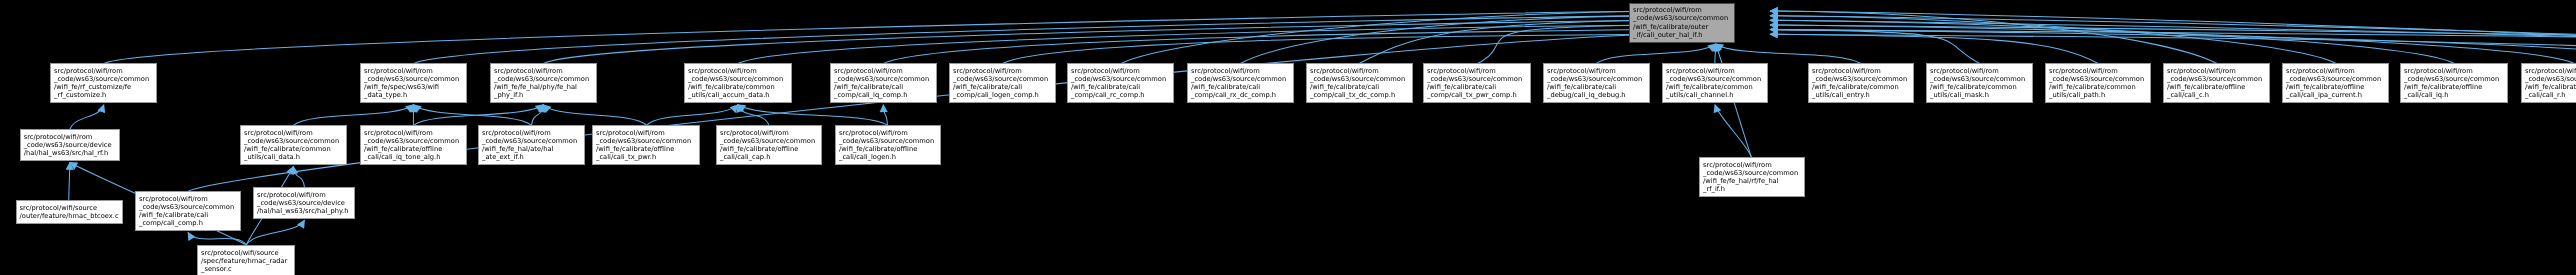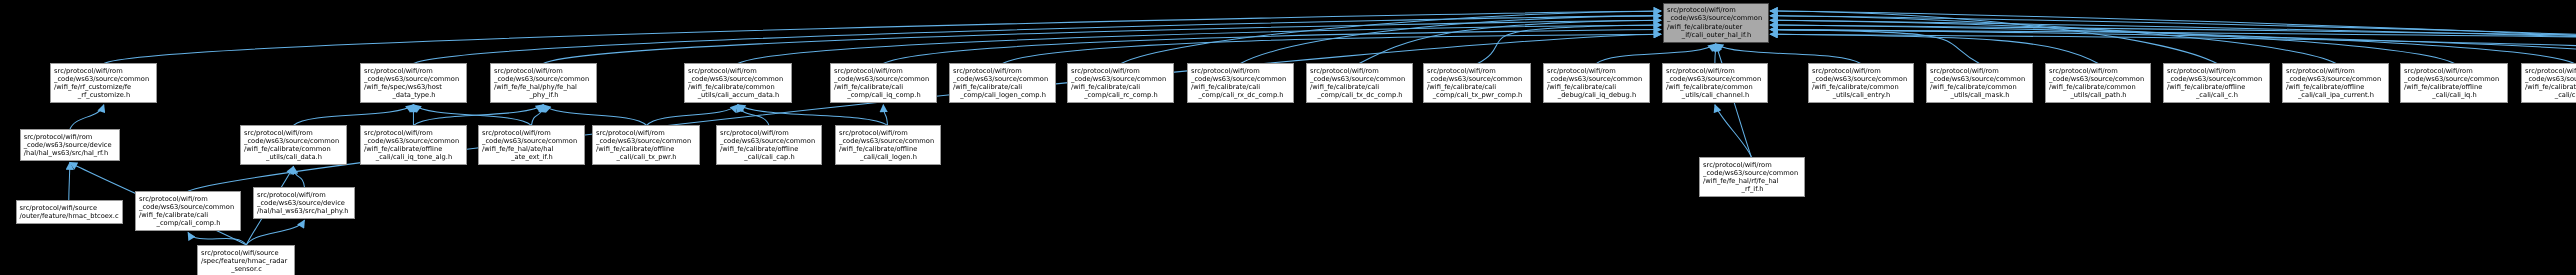--- a/index.html
+++ b/index.html
@@ -4,21 +4,21 @@
 <style>
   html,body{margin:0;padding:0;background:#000;}
   #canvas{position:relative;width:3488px;height:276px;background:var(--bg,#000);overflow:hidden;
           font-family:"DejaVu Sans","Liberation Sans",sans-serif;}
   #edges{position:absolute;left:0;top:0;width:3488px;height:276px;}
   .node{position:absolute;box-sizing:border-box;background:var(--node-fill,#fff);
         border:1px solid var(--node-border,#9a9a9a);color:var(--text,#000);
         font-size:6.7px;line-height:8.2px;padding:2.6px 2.1px 2.6px 3.1px;white-space:nowrap;cursor:pointer;}
   .node.root{background:var(--root-fill,#a8a8a8);border-color:var(--root-border,#4a4a4a);}
   .node .ln{text-align:left;}
-  .node .ln.c{text-align:center;}
+  .node .ln.c{text-align:left;}
 </style>
 </head>
 <body>
 
 <div id="canvas" style="--bg: #000000; --node-fill: #ffffff; --node-border: #9a9a9a; --root-fill: #a8a8a8; --root-border: #4a4a4a; --text: #000000;">
   <svg id="edges" xmlns="http://www.w3.org/2000/svg" viewBox="0 0 6770 535">
       <defs>
         <marker id="arr" viewBox="0 0 10 10" refX="9" refY="5" markerWidth="9" markerHeight="8" orient="auto-start-reverse">
           <path d="M0,0 L10,5 L0,10 z" fill="#63b1e6"></path>
         </marker>
@@ -64,36 +64,36 @@
       <path d="M1722.5,243 C1678.925,215 1475.575,231 1432,203" fill="none" stroke="#63b1e6" stroke-width="2" marker-end="url(#arr)"></path>
       <path d="M1722.5,243 C1721.3,215 1715.7,231 1714.5,203" fill="none" stroke="#63b1e6" stroke-width="2" marker-end="url(#arr)"></path>
       <path d="M591,363 C587.775,335 572.725,351 569.5,323" fill="none" stroke="#63b1e6" stroke-width="2" marker-end="url(#arr)"></path>
       <path d="M133.5,389 C133.8,361 135.2,343 135.5,315" fill="none" stroke="#63b1e6" stroke-width="2" marker-end="url(#arr)"></path>
       <path d="M478,475 C426.625,447 186.875,343 135.5,315" fill="none" stroke="#63b1e6" stroke-width="2" marker-end="url(#arr)"></path>
       <path d="M478,475 C461.05,447 381.95,479 365,451" fill="none" stroke="#63b1e6" stroke-width="2" marker-end="url(#arr)"></path>
       <path d="M478,475 C494.95,447 574.05,455 591,427" fill="none" stroke="#63b1e6" stroke-width="2" marker-end="url(#arr)"></path>
       <path d="M478,475 C491.725,447 555.775,351 569.5,323" fill="none" stroke="#63b1e6" stroke-width="2" marker-end="url(#arr)"></path>
     </svg>
 
-<div class="node root" style="left: 1663px; top: 2.6px; width: 106px;">
+<div class="node root" style="left: 1629px; top: 2.6px; width: 106px;">
       <div class="ln">src/protocol/wifi/rom</div>
       <div class="ln">_code/ws63/source/common</div>
       <div class="ln">/wifi_fe/calibrate/outer</div>
       <div class="ln c">_if/cali_outer_hal_if.h</div>
     </div>
     <div class="node" style="left: 50px; top: 63px; width: 107px;">
       <div class="ln">src/protocol/wifi/rom</div>
       <div class="ln">_code/ws63/source/common</div>
       <div class="ln">/wifi_fe/rf_customize/fe</div>
       <div class="ln c">_rf_customize.h</div>
     </div>
     <div class="node" style="left: 360px; top: 63px; width: 107px;">
       <div class="ln">src/protocol/wifi/rom</div>
       <div class="ln">_code/ws63/source/common</div>
-      <div class="ln">/wifi_fe/spec/ws63/host</div>
+      <div class="ln">/wifi_fe/spec/ws63/wifi</div>
       <div class="ln c">_data_type.h</div>
     </div>
     <div class="node" style="left: 490px; top: 63px; width: 107px;">
       <div class="ln">src/protocol/wifi/rom</div>
       <div class="ln">_code/ws63/source/common</div>
       <div class="ln">/wifi_fe/fe_hal/phy/fe_hal</div>
       <div class="ln c">_phy_if.h</div>
     </div>
     <div class="node" style="left: 684px; top: 63px; width: 108px;">
       <div class="ln">src/protocol/wifi/rom</div>

